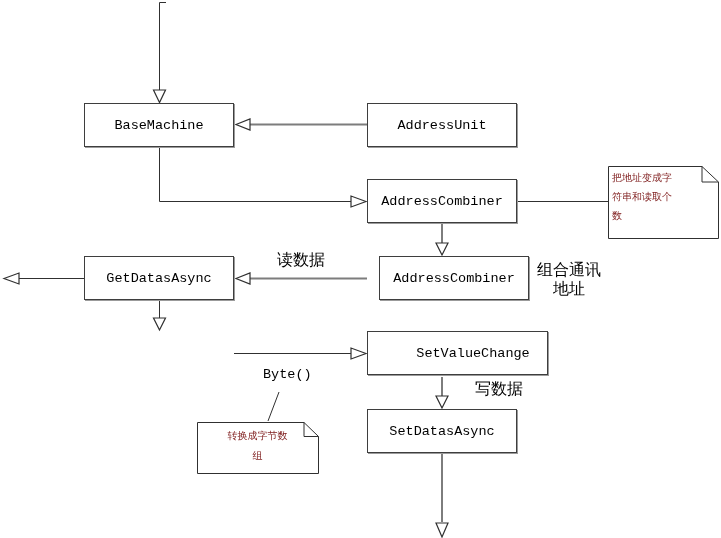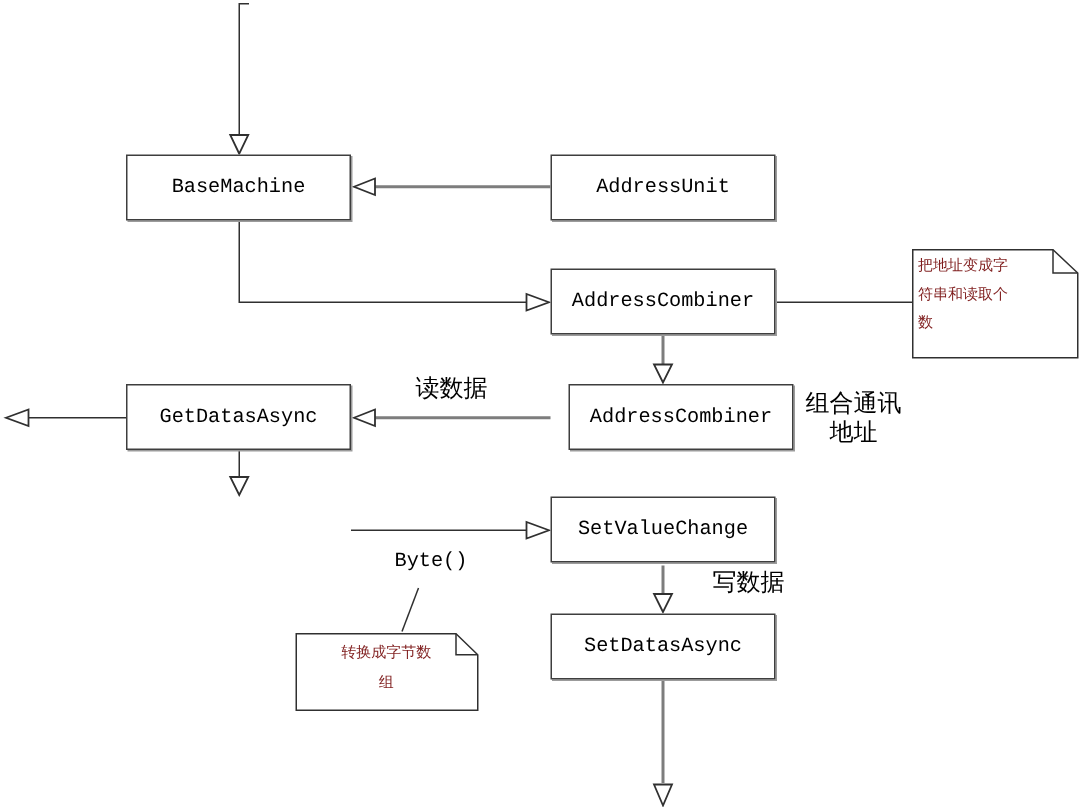--- a/index.html
+++ b/index.html
@@ -21,21 +21,21 @@
     font-family:"Liberation Mono","DejaVu Sans Mono",monospace;
     font-size:13.5px;color:#000000;
     white-space:nowrap;
   }
   .n0{left:84px;top:103px;}
   .n1{left:367px;top:103px;}
   .n2{left:367px;top:179px;}
   .n3{left:84px;top:256px;}
   .n4{left:379px;top:256px;}
   .n5{left:84px;top:331px;}
-  .n6{left:367px;top:331px;}
+  .n6{left:367px;top:331px;padding-left:31px;}
   .n7{left:367px;top:409px;}
   .note-text{
     position:absolute;
     color:#7f1d1d;
     font-size:10px;line-height:19px;
     white-space:pre-line;
   }
   .note1-text{left:612px;top:168px;width:102px;text-align:left;}
   .note2-text{left:199px;top:427px;width:117px;text-align:center;line-height:20px;font-family:Liberation Mono, monospace;}
   .edge-label{

